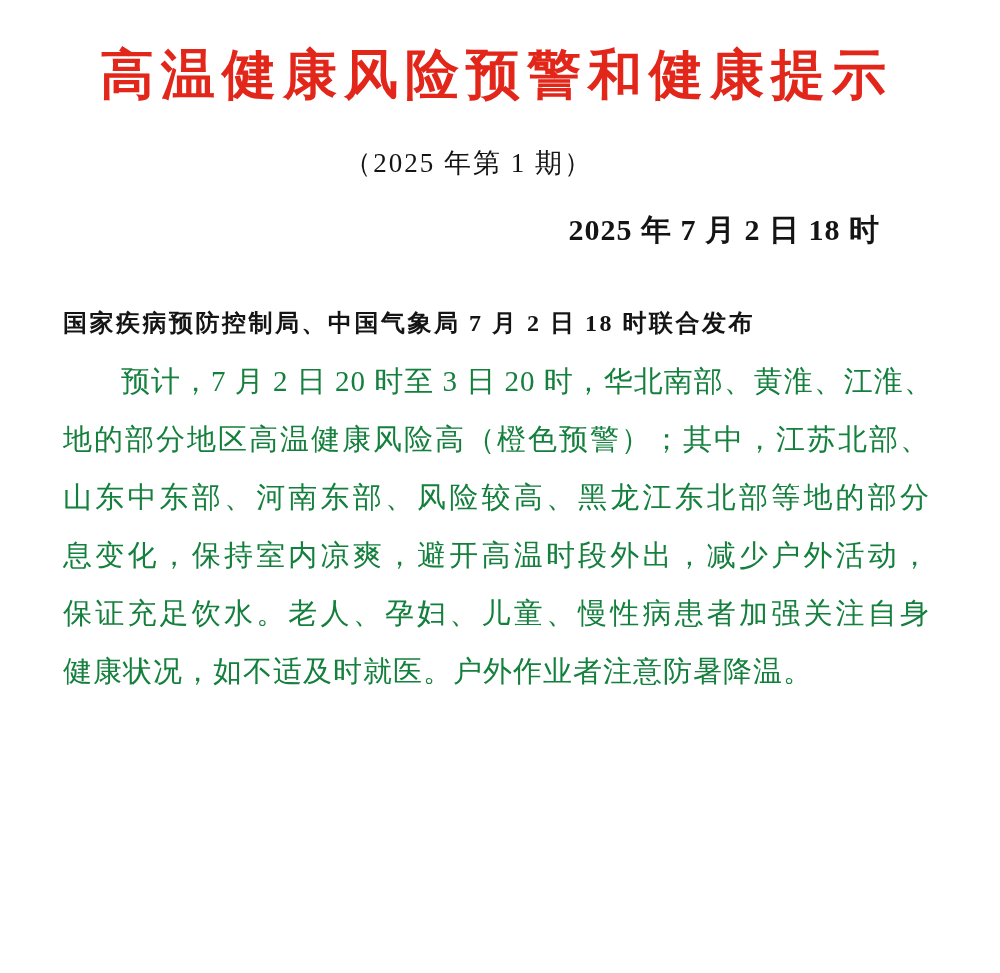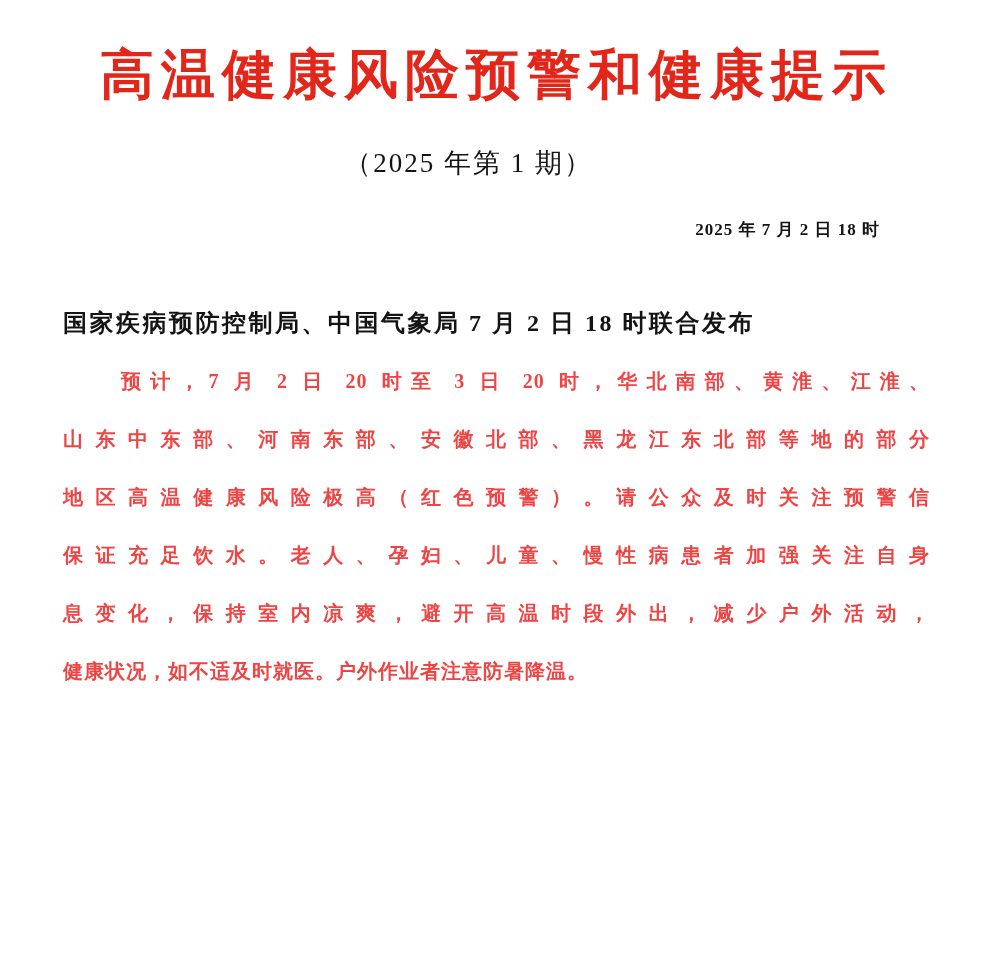--- a/index.html
+++ b/index.html
@@ -37,40 +37,40 @@
     font-size: 27px;
     font-weight: normal;
     color: #141414;
     letter-spacing: 2px;
   }
   .date-line {
     margin-top: 34px;
     line-height: 30px;
     padding-right: 50px;
     text-align: right;
-    font-size: 17px;
+    font-size: 30px;
     font-weight: bold;
     color: #141414;
     letter-spacing: 1px;
   }
   .heading {
     margin-top: 49px;
     font-size: 24px;
     font-weight: bold;
     color: #141414;
   }
   .heading .h-line {
     line-height: 58px;
     letter-spacing: 2.5px;
     white-space: nowrap;
   }
   .body-text {
-    font-size: 20px;
-    font-weight: bold;
-    color: #ef4444;
+    font-size: 29px;
+    font-weight: normal;
+    color: #15803d;
   }
   .body-text .b-line {
     line-height: 58px;
     letter-spacing: 1px;
     text-align: justify;
     text-align-last: justify;
     text-justify: inter-character;
     white-space: nowrap;
   }
   .body-text .b-line.b-indent {
@@ -90,20 +90,20 @@
   <div class="issue-line">（2025 年第 1 期）</div>
 
   <div class="date-line">2025 年 7 月 2 日 18 时</div>
 
   <div class="heading">
     <div class="h-line">国家疾病预防控制局、中国气象局 7 月 2 日 18 时联合发布</div>
   </div>
 
   <div class="body-text">
     <div class="b-line b-indent">预计，7 月 2 日 20 时至 3 日 20 时，华北南部、黄淮、江淮、</div>
-    <div class="b-line">山东中东部、河南东部、安徽北部、黑龙江东北部等地的部分</div>
-    <div class="b-line">地区高温健康风险极高（红色预警）。请公众及时关注预警信</div>
+    <div class="b-line">地的部分地区高温健康风险高（橙色预警）；其中，江苏北部、</div>
+    <div class="b-line">山东中东部、河南东部、风险较高、黑龙江东北部等地的部分</div>
+    <div class="b-line">息变化，保持室内凉爽，避开高温时段外出，减少户外活动，</div>
     <div class="b-line">保证充足饮水。老人、孕妇、儿童、慢性病患者加强关注自身</div>
-    <div class="b-line">息变化，保持室内凉爽，避开高温时段外出，减少户外活动，</div>
     <div class="b-line b-last">健康状况，如不适及时就医。户外作业者注意防暑降温。</div>
   </div>
 
 </div>
 
 </body></html>

